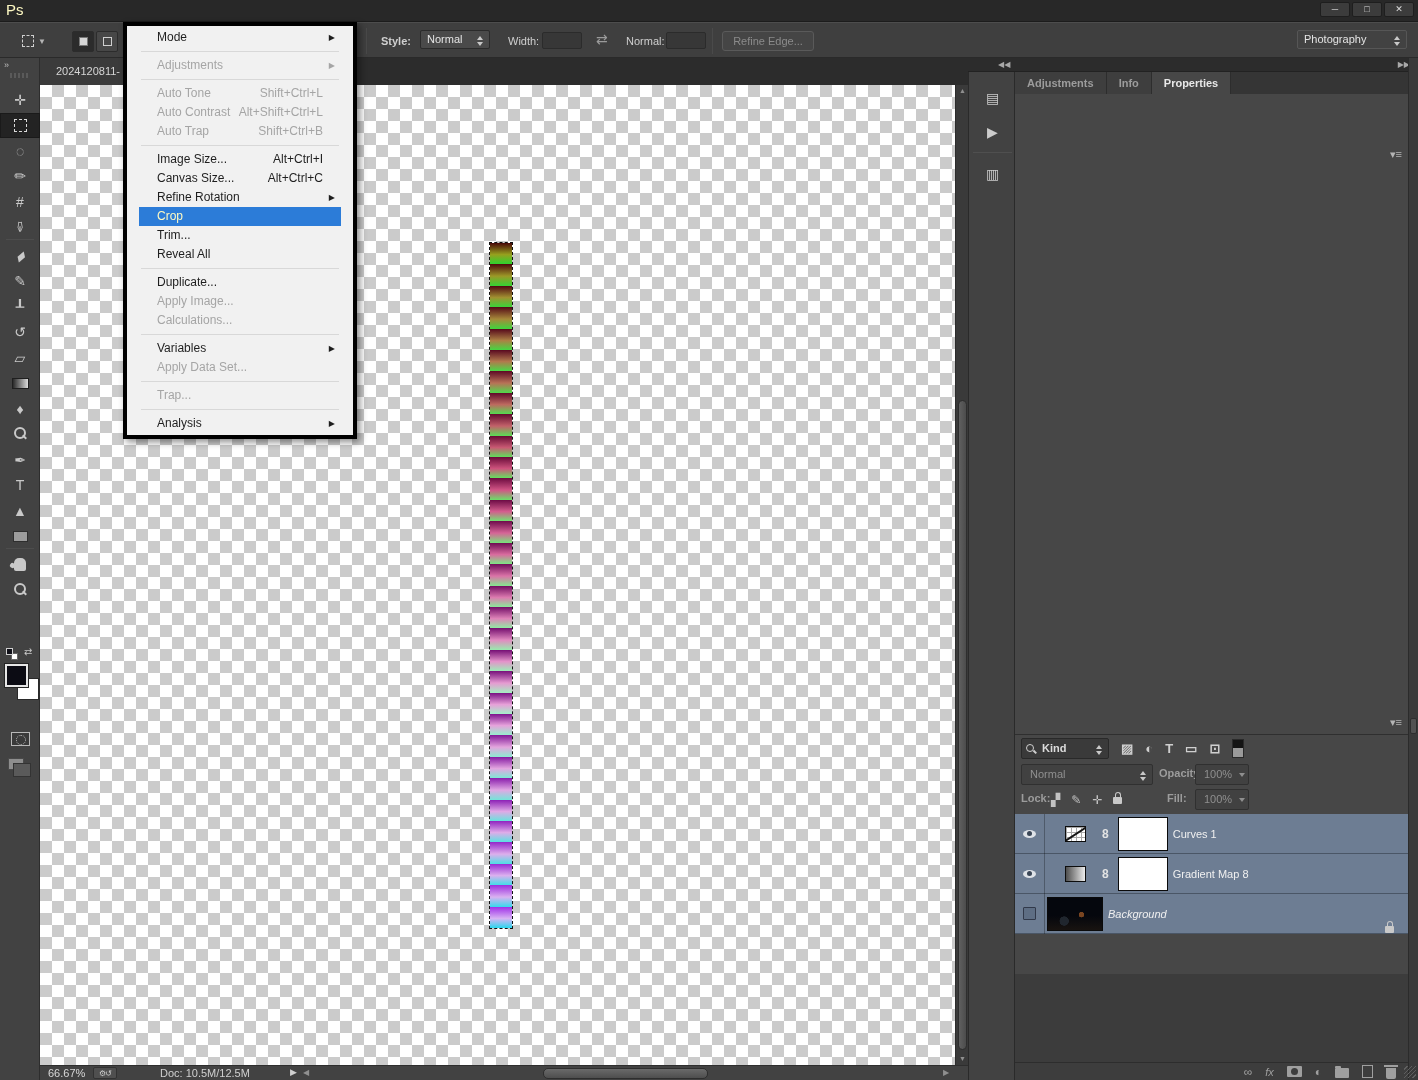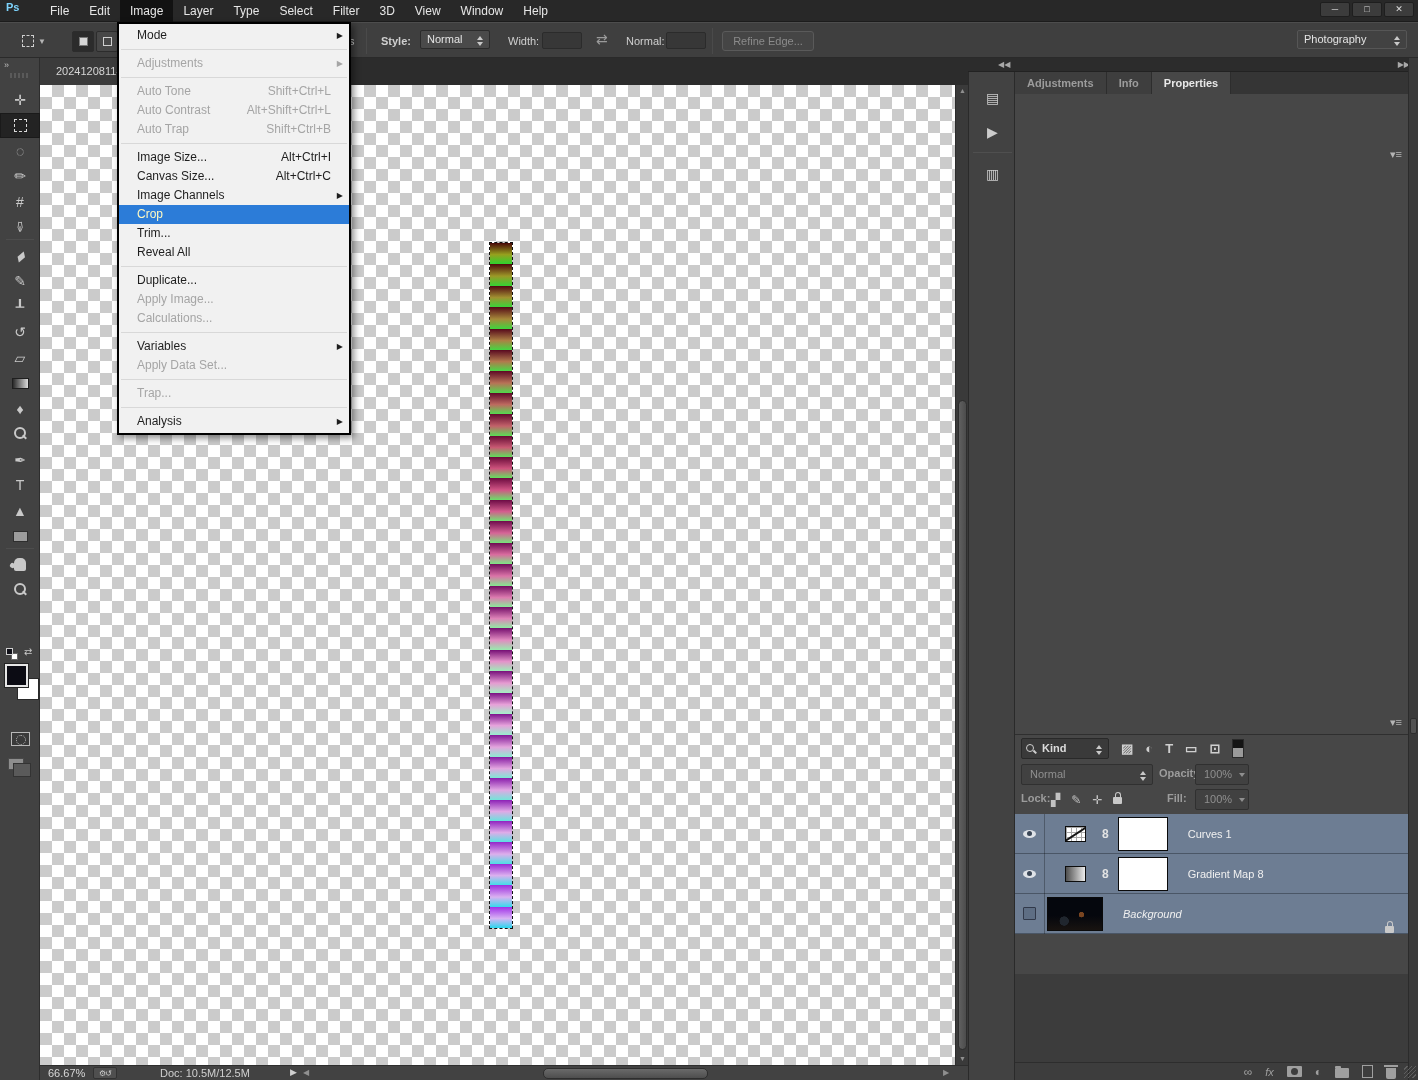--- a/index.html
+++ b/index.html
@@ -2,21 +2,21 @@
 <html><head>
 <meta charset="utf-8">
 <style>
   *{box-sizing:border-box;margin:0;padding:0}
   html,body{width:1418px;height:1080px;overflow:hidden}
   body{font-family:"Liberation Sans",sans-serif;background:#535353}
   #app{position:relative;width:1418px;height:1080px;background:#535353;overflow:hidden}
 
   
   #titlebar{position:absolute;left:0;top:0;width:1418px;height:22px;background:#282828;border-bottom:1px solid #1c1c1c}
-  #ps-logo{position:absolute;left:6px;top:1px;font-size:11px;font-weight:bold;color:#7dd3fc;letter-spacing:0}
+  #ps-logo{position:absolute;left:6px;top:1px;font-size:15px;font-weight:normal;color:#fef9c3;letter-spacing:0}
   #menubar{position:absolute;left:40px;top:0;height:22px;display:flex}
   .mb-item{padding:0 10px;line-height:22px;font-size:12px;color:#e6e6e6;cursor:default}
   .mb-item.active{background:#121212}
   #win-controls{position:absolute;right:4px;top:2px;display:flex;gap:2px}
   .win-btn{width:30px;height:15px;background:#3c3c3c;border:1px solid #1e1e1e;border-radius:2px;color:#dcdcdc;font-size:9px;line-height:13px;text-align:center}
 
   
   #optionsbar{position:absolute;left:0;top:22px;width:1418px;height:36px;background:#3f3f3f;border-bottom:1px solid #2a2a2a;border-top:1px solid #4d4d4d}
   .ob-text{position:absolute;font-size:11px;color:#cfcfcf}
   .ob-input{position:absolute;height:17px;background:#373737;border:1px solid #2b2b2b;border-radius:2px}
@@ -134,65 +134,52 @@
   .curves-thumb{width:21px;height:16px;background:#fff;border:1px solid #0d0d0d;position:relative;overflow:hidden;background-image:linear-gradient(#a9a9a9 1px,transparent 1px),linear-gradient(90deg,#a9a9a9 1px,transparent 1px);background-size:5px 5px;margin-left:20px;flex:none}
   .curves-thumb:after{content:'';position:absolute;left:-4px;top:6px;width:28px;height:2px;background:#151515;transform:rotate(-33deg)}
   .gradmap-thumb{width:21px;height:16px;border:1px solid #0d0d0d;background:linear-gradient(90deg,#4e4e4e,#ececec);margin-left:20px;flex:none}
   .link8{color:#e3e3e3;font-size:12px;font-weight:bold;margin-left:16px;flex:none}
   .mask-thumb{width:50px;height:34px;background:#fff;border:1px solid #0a0a0a;margin-left:9px;flex:none}
   .layer-thumb{width:56px;height:34px;border:1px solid #0a0a0a;margin-left:2px;position:relative;flex:none}
   .checker-small{background-color:#fff;background-image:linear-gradient(45deg,#c6c6c6 25%,transparent 25%,transparent 75%,#c6c6c6 75%),linear-gradient(45deg,#c6c6c6 25%,transparent 25%,transparent 75%,#c6c6c6 75%);background-size:12px 12px;background-position:0 0,6px 6px}
   .smart-badge{position:absolute;right:-1px;bottom:-1px;width:12px;height:11px;background:#e9e9e9;border:1px solid #4a4a4a}
   .smart-badge:after{content:'';position:absolute;left:1px;top:1px;width:6px;height:4px;background:#6f6f6f}
   .bg-thumb{background:radial-gradient(circle at 62% 52%,#7a4520 0 7%,transparent 8%),radial-gradient(circle at 30% 72%,#20262e 0 10%,transparent 11%),linear-gradient(180deg,#05070d 55%,#181310)}
-  .layer-name{font-size:11px;color:#f0f0f0;margin-left:20px;white-space:nowrap}
+  .layer-name{font-size:11px;color:#f0f0f0;margin-left:5px;white-space:nowrap}
   .row-lock{position:absolute;right:14px;top:16px}
   .padlock{position:relative;display:inline-block;width:9px;height:7px;background:#c9c9c9;border-radius:1px}
   .padlock:before{content:'';position:absolute;top:-5px;left:1.5px;width:4px;height:4px;border:1.5px solid #c9c9c9;border-bottom:none;border-radius:3px 3px 0 0}
   #layers-rest{position:absolute;left:0;top:902px;width:393px;height:88px;background:#3c3c3c}
   #layers-footer{position:absolute;left:0;top:990px;width:393px;height:18px;background:#3d3d3d;border-top:1px solid #2d2d2d;display:flex;justify-content:flex-end;align-items:center;gap:13px;padding-right:12px}
   .foot-glyph{color:#9f9f9f;font-size:12px;line-height:1}
   .foot-fx{color:#9f9f9f;font-size:11px;font-style:italic}
   .i-mask{width:15px;height:11px;background:#9f9f9f;position:relative;border-radius:1px}
   .i-mask:after{content:'';position:absolute;left:4px;top:2px;width:7px;height:7px;background:#3d3d3d;border-radius:50%}
   .i-folder{width:14px;height:10px;background:#9f9f9f;position:relative;border-radius:1px;margin-top:2px}
   .i-folder:before{content:'';position:absolute;top:-2px;left:0;width:6px;height:2px;background:#9f9f9f;border-radius:1px 1px 0 0}
   .i-newlayer{width:11px;height:13px;background:#3d3d3d;border:1px solid #9f9f9f}
   .i-trash{width:10px;height:11px;background:#9f9f9f;border-radius:0 0 2px 2px;position:relative;margin-top:3px}
   .i-trash:before{content:'';position:absolute;top:-3px;left:-2px;width:14px;height:2px;background:#9f9f9f}
   #corner-grip{position:absolute;right:2px;bottom:2px;width:12px;height:12px;background:repeating-linear-gradient(135deg,transparent 0 2px,#5f5f5f 2px 3px)}
 
   
-  #image-menu{position:absolute;left:117px;top:22px;width:234px;background:#f1f1f1;border:2px solid #000000;box-shadow:3px 3px 7px rgba(0,0,0,0.45);padding:2px 0;z-index:50}
+  #image-menu{position:absolute;left:123px;top:22px;width:234px;background:#f1f1f1;border:4px solid #000000;box-shadow:3px 3px 7px rgba(0,0,0,0.45);padding:2px 12px;z-index:50}
   .menu-row{position:relative;height:19px;line-height:19px;font-size:12px;color:#1e1e1e;padding-left:18px}
   .menu-row.disabled{color:#a5a5a5}
   .menu-row.hl{color:#fef9c3}
   .menu-shortcut{position:absolute;right:18px;top:0}
   .menu-arrow{position:absolute;right:6px;top:0;font-size:8px}
   .menu-sep{height:1px;background:#d8d8d8;margin:4px 2px}
 </style>
 </head>
 <body>
 <div id="app">
 
   <div id="titlebar">
     <div id="ps-logo">Ps</div>
-    <div id="menubar">
-        <div class="mb-item">File</div>
-        <div class="mb-item">Edit</div>
-        <div class="mb-item active">Image</div>
-        <div class="mb-item">Layer</div>
-        <div class="mb-item">Type</div>
-        <div class="mb-item">Select</div>
-        <div class="mb-item">Filter</div>
-        <div class="mb-item">3D</div>
-        <div class="mb-item">View</div>
-        <div class="mb-item">Window</div>
-        <div class="mb-item">Help</div>
-      </div>
     <div id="win-controls">
         <div class="win-btn">─</div>
         <div class="win-btn">□</div>
         <div class="win-btn">✕</div>
       </div>
   </div>
 
   <div id="optionsbar">
     <div id="preset-chip">
       <span class="i-marquee-sm"></span>
@@ -487,21 +474,21 @@
       <div class="menu-row"><span class="menu-label">Mode</span><span class="menu-arrow">▶</span></div>
       <div class="menu-sep"></div>
       <div class="menu-row disabled"><span class="menu-label">Adjustments</span><span class="menu-arrow">▶</span></div>
       <div class="menu-sep"></div>
       <div class="menu-row disabled"><span class="menu-label">Auto Tone</span><span class="menu-shortcut">Shift+Ctrl+L</span></div>
       <div class="menu-row disabled"><span class="menu-label">Auto Contrast</span><span class="menu-shortcut">Alt+Shift+Ctrl+L</span></div>
       <div class="menu-row disabled"><span class="menu-label">Auto Trap</span><span class="menu-shortcut">Shift+Ctrl+B</span></div>
       <div class="menu-sep"></div>
       <div class="menu-row"><span class="menu-label">Image Size...</span><span class="menu-shortcut">Alt+Ctrl+I</span></div>
       <div class="menu-row"><span class="menu-label">Canvas Size...</span><span class="menu-shortcut">Alt+Ctrl+C</span></div>
-      <div class="menu-row"><span class="menu-label">Image Channels</span><span class="menu-arrow">▶</span></div>
+      <div class="menu-row"><span class="menu-label">Refine Rotation</span><span class="menu-arrow">▶</span></div>
       <div class="menu-row hl" style="background: rgb(44, 124, 216);"><span class="menu-label">Crop</span></div>
       <div class="menu-row"><span class="menu-label">Trim...</span></div>
       <div class="menu-row"><span class="menu-label">Reveal All</span></div>
       <div class="menu-sep"></div>
       <div class="menu-row"><span class="menu-label">Duplicate...</span></div>
       <div class="menu-row disabled"><span class="menu-label">Apply Image...</span></div>
       <div class="menu-row disabled"><span class="menu-label">Calculations...</span></div>
       <div class="menu-sep"></div>
       <div class="menu-row"><span class="menu-label">Variables</span><span class="menu-arrow">▶</span></div>
       <div class="menu-row disabled"><span class="menu-label">Apply Data Set...</span></div>

